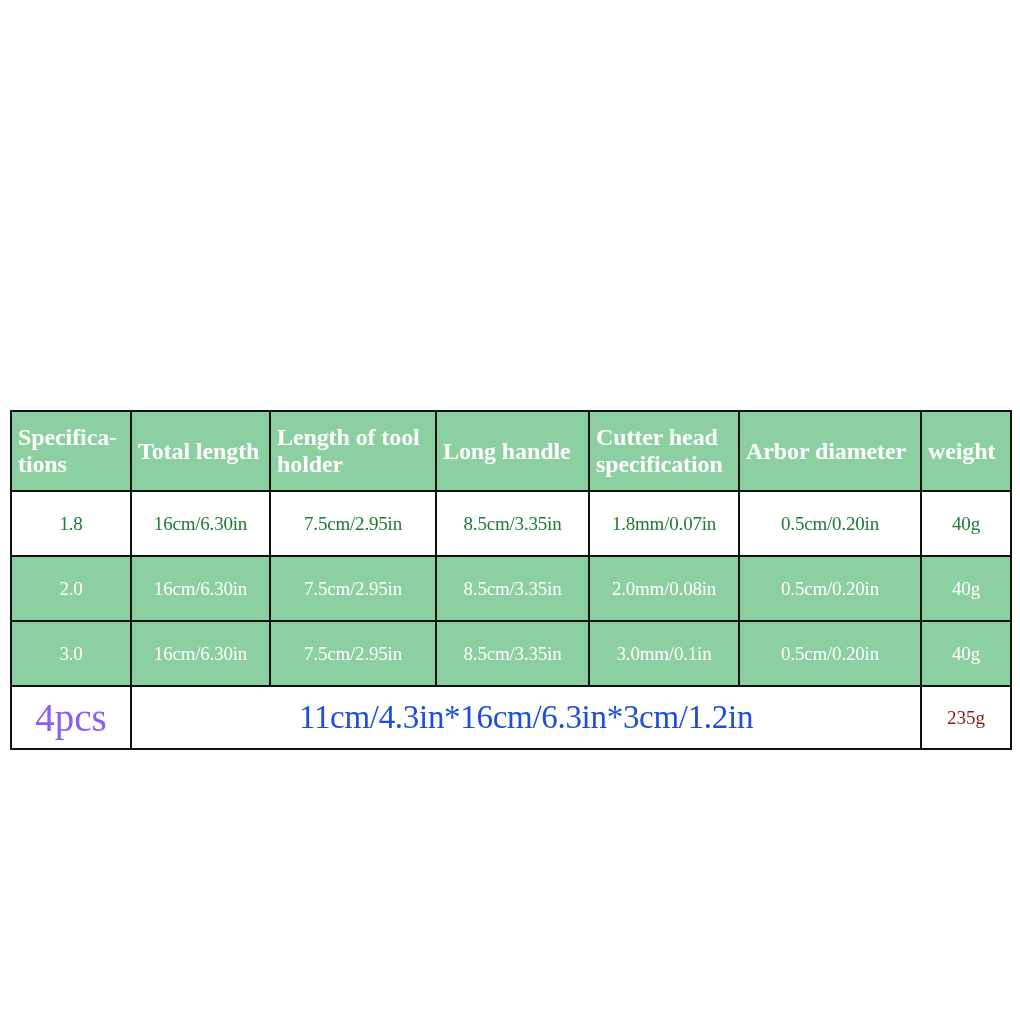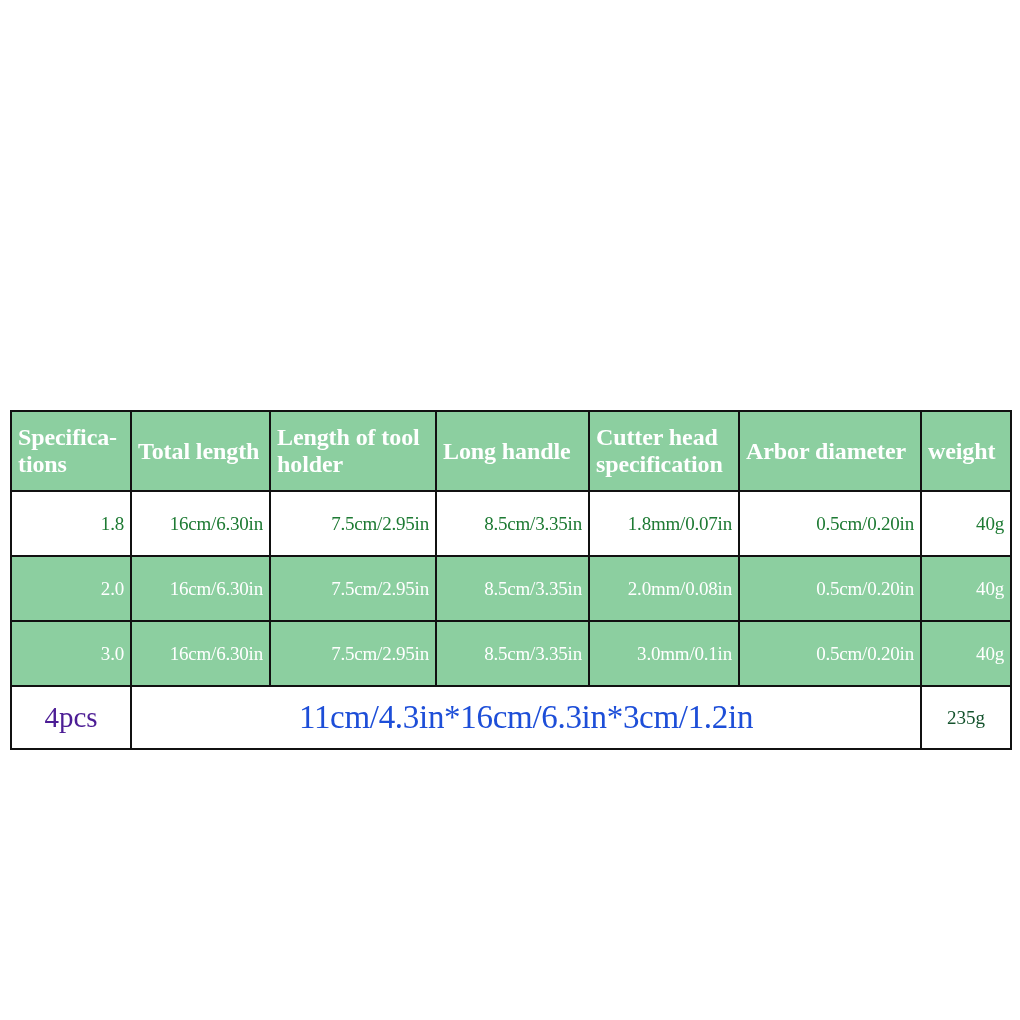--- a/index.html
+++ b/index.html
@@ -67,21 +67,21 @@
     line-height: 1.12;
     text-align: left;
     letter-spacing: -0.1px;
   }
   tr.header-row th.center { text-align: left; }
 
   
   tr.data-row td {
     height: 65px;
     font-size: 19px;
-    text-align: right;
+    text-align: center;
     white-space: nowrap;
     letter-spacing: -0.2px;
   }
   tr.row-white td {
     background: #ffffff;
     color: #1d7a33;
   }
   tr.row-green td {
     background: #8ccfa0;
     color: #ffffff;
@@ -92,32 +92,32 @@
   }
 
   
   tr.package-row td {
     height: 63px;
     background: #ffffff;
     text-align: center;
     white-space: nowrap;
   }
   td.pkg-count {
-    font-size: 29px;
-    color: #4c1d95;
+    font-size: 39px;
+    color: #8b5cf6;
     margin-left: 33px;
   }
   td.pkg-dims {
     font-size: 33px;
     color: #1d4ed8;
     letter-spacing: -0.3px;
   }
   td.pkg-weight {
     font-size: 19px;
-    color: #14532d;
+    color: #7f1d1d;
   }
 </style>
 </head>
 <body>
 
 <div id="blank-top"></div>
 
 <div id="spec-table-wrap">
   <table class="spec-table">
     <colgroup>

